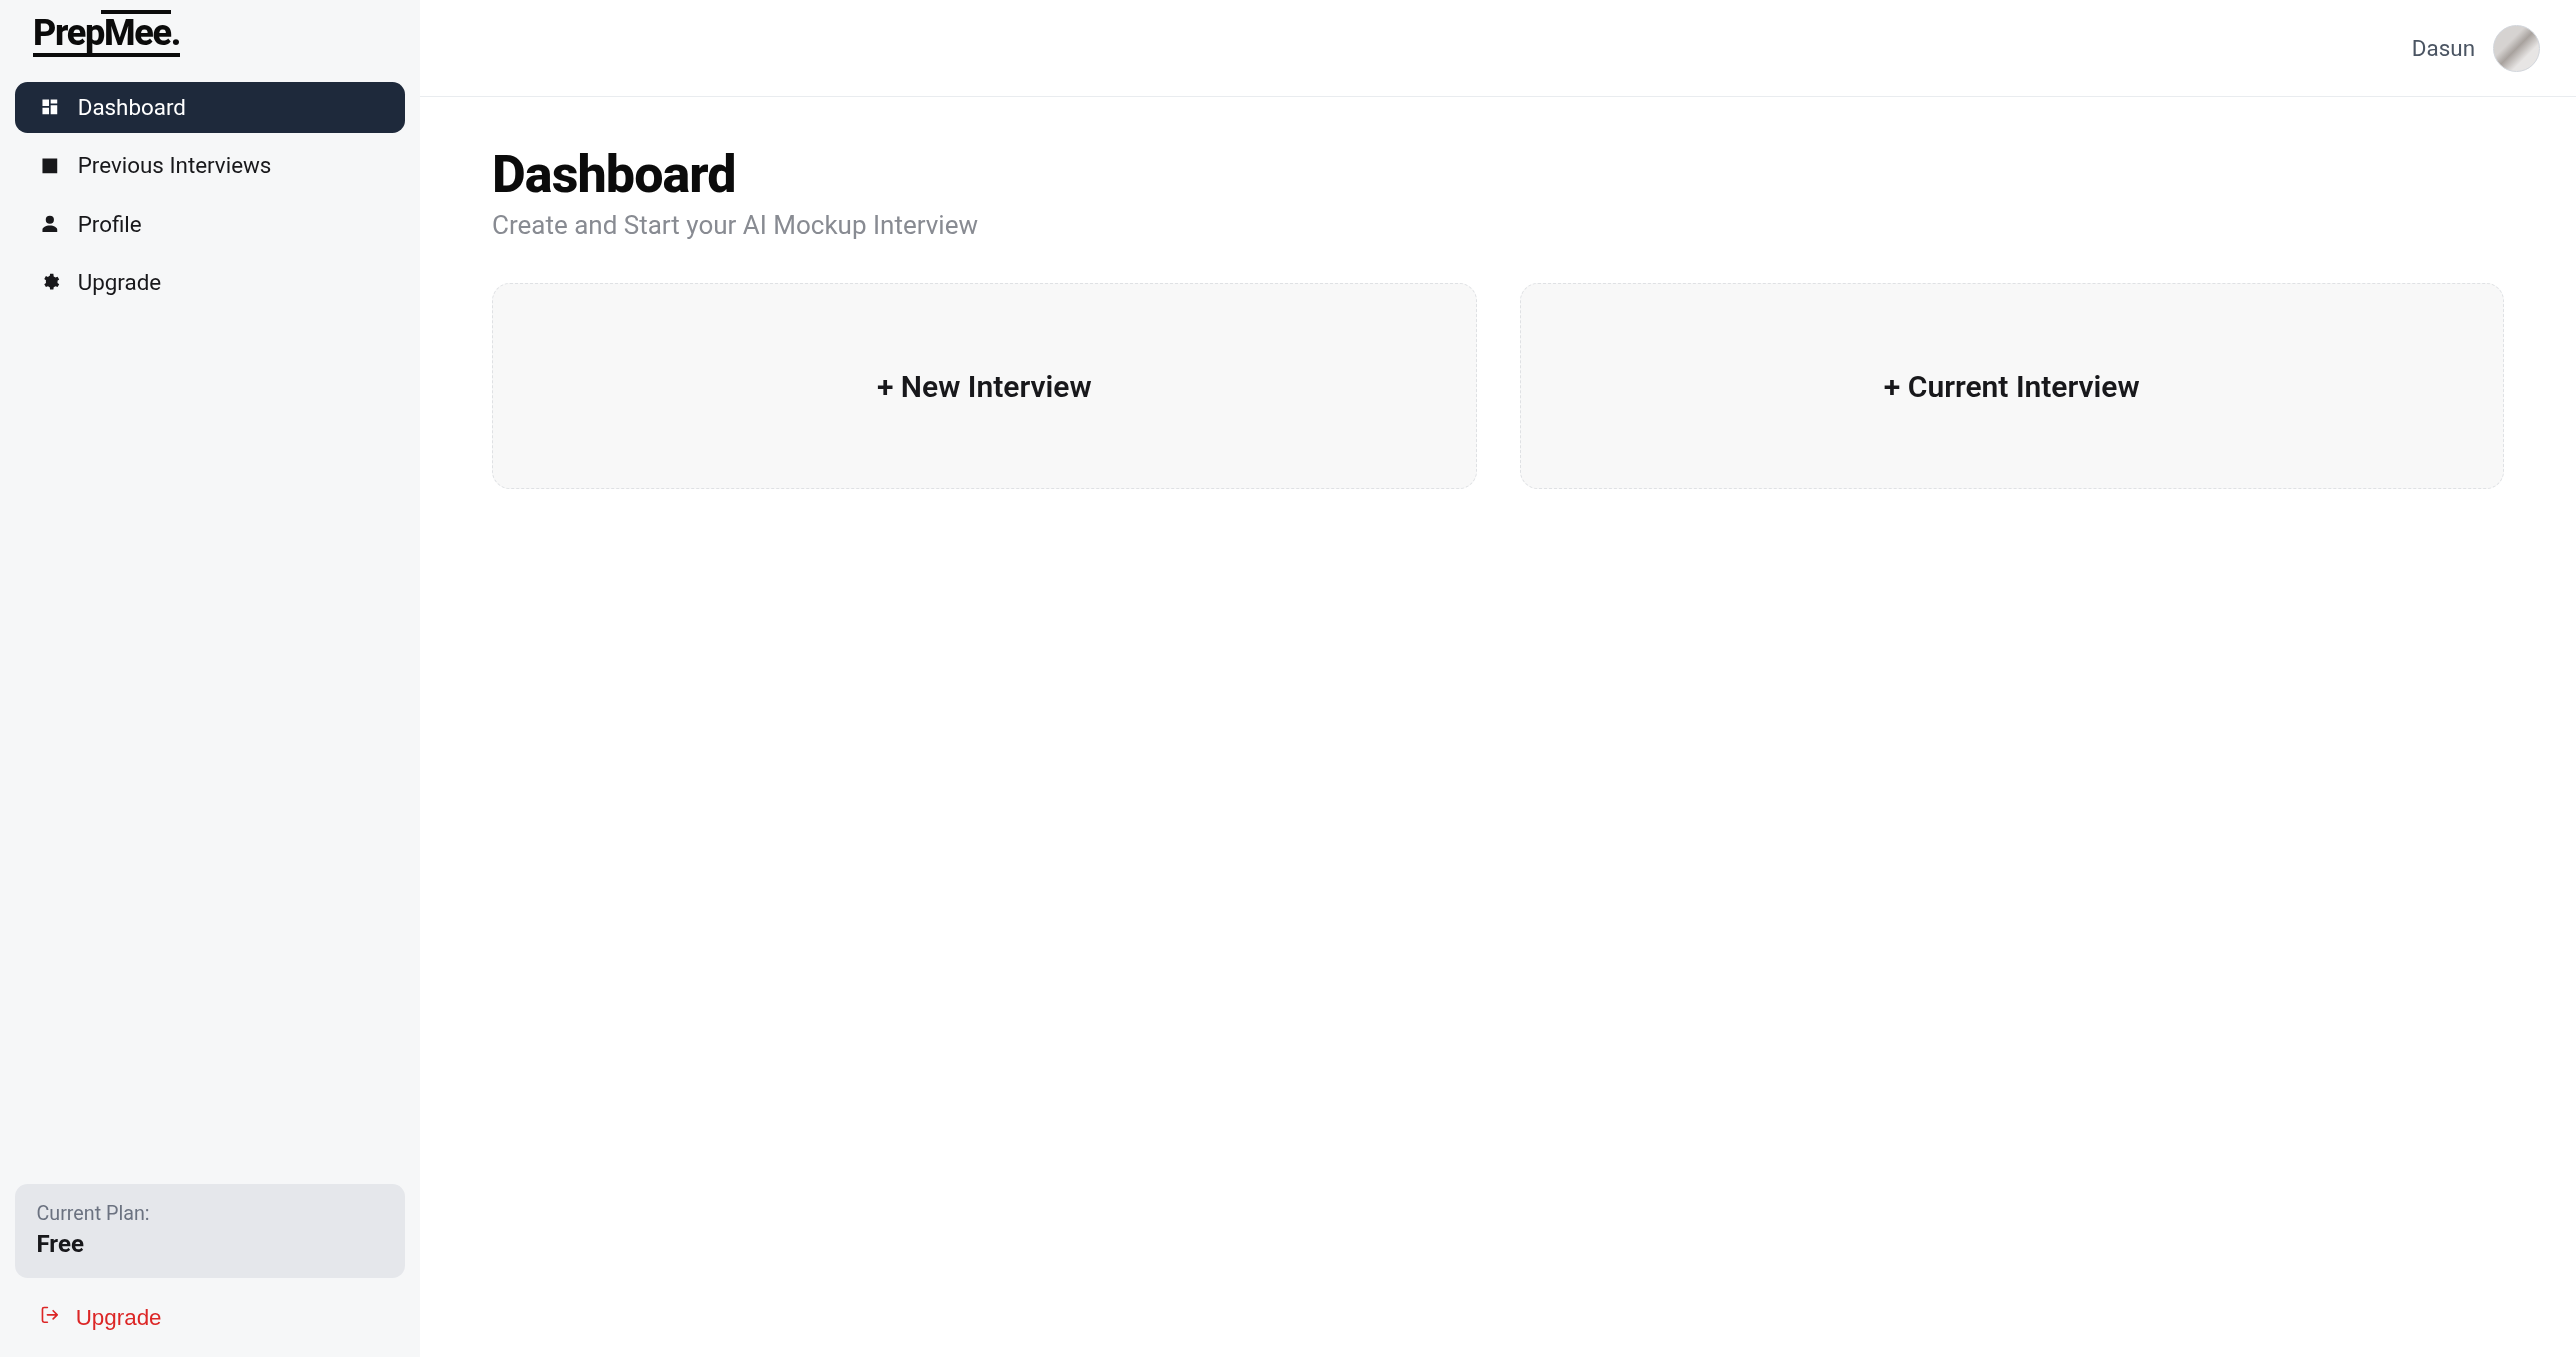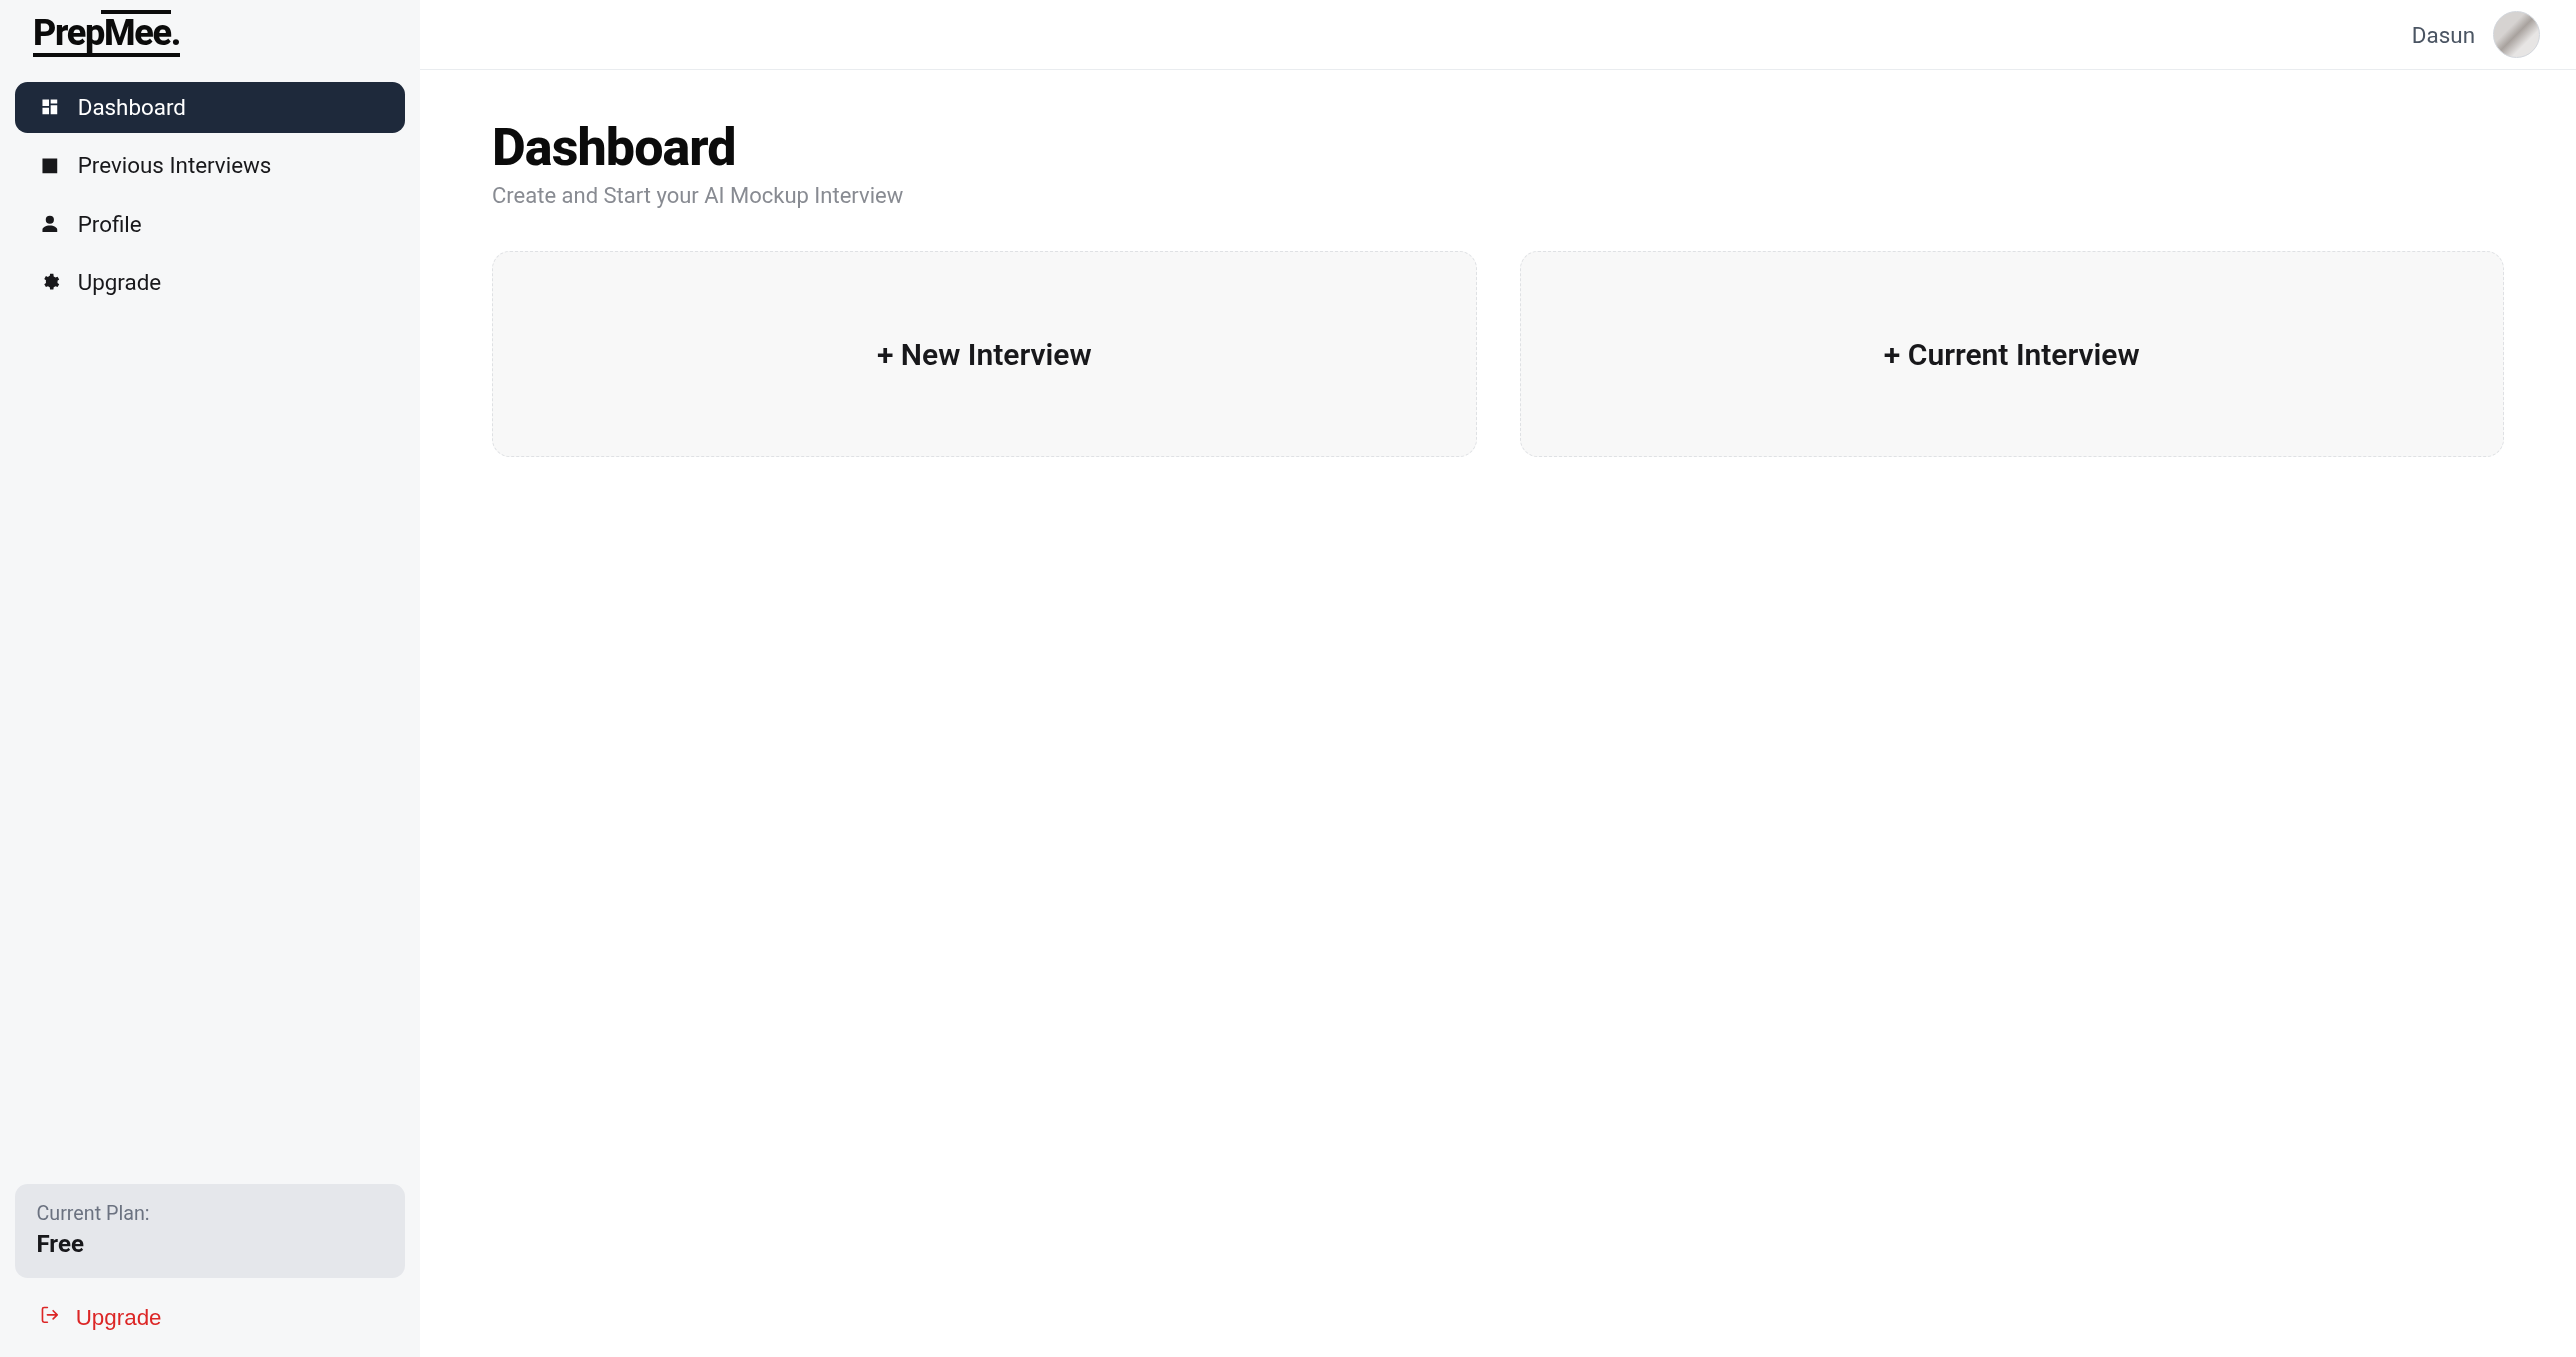--- a/index.html
+++ b/index.html
@@ -147,21 +147,21 @@
     }
     
     
     .main {
       flex: 1;
       display: flex;
       flex-direction: column;
     }
     
     .topbar {
-      height: 70px;
+      height: 97px;
       border-bottom: 0.9px solid #e9ecef;
       display: flex;
       align-items: center;
       justify-content: flex-end;
       padding: 0 36px;
       gap: 18px;
     }
     
     .username {
       font-size: 22.4px;
@@ -183,21 +183,21 @@
     
     .page-title {
       font-size: 52px;
       font-weight: 800;
       color: #0b0b0b;
       letter-spacing: -0.9px;
       margin-bottom: 5.4px;
     }
     
     .page-subtitle {
-      font-size: 22px;
+      font-size: 26px;
       color: #888b92;
       margin-bottom: 43px;
     }
     
     .cards {
       display: grid;
       grid-template-columns: 1fr 1fr;
       gap: 43px;
     }
     

